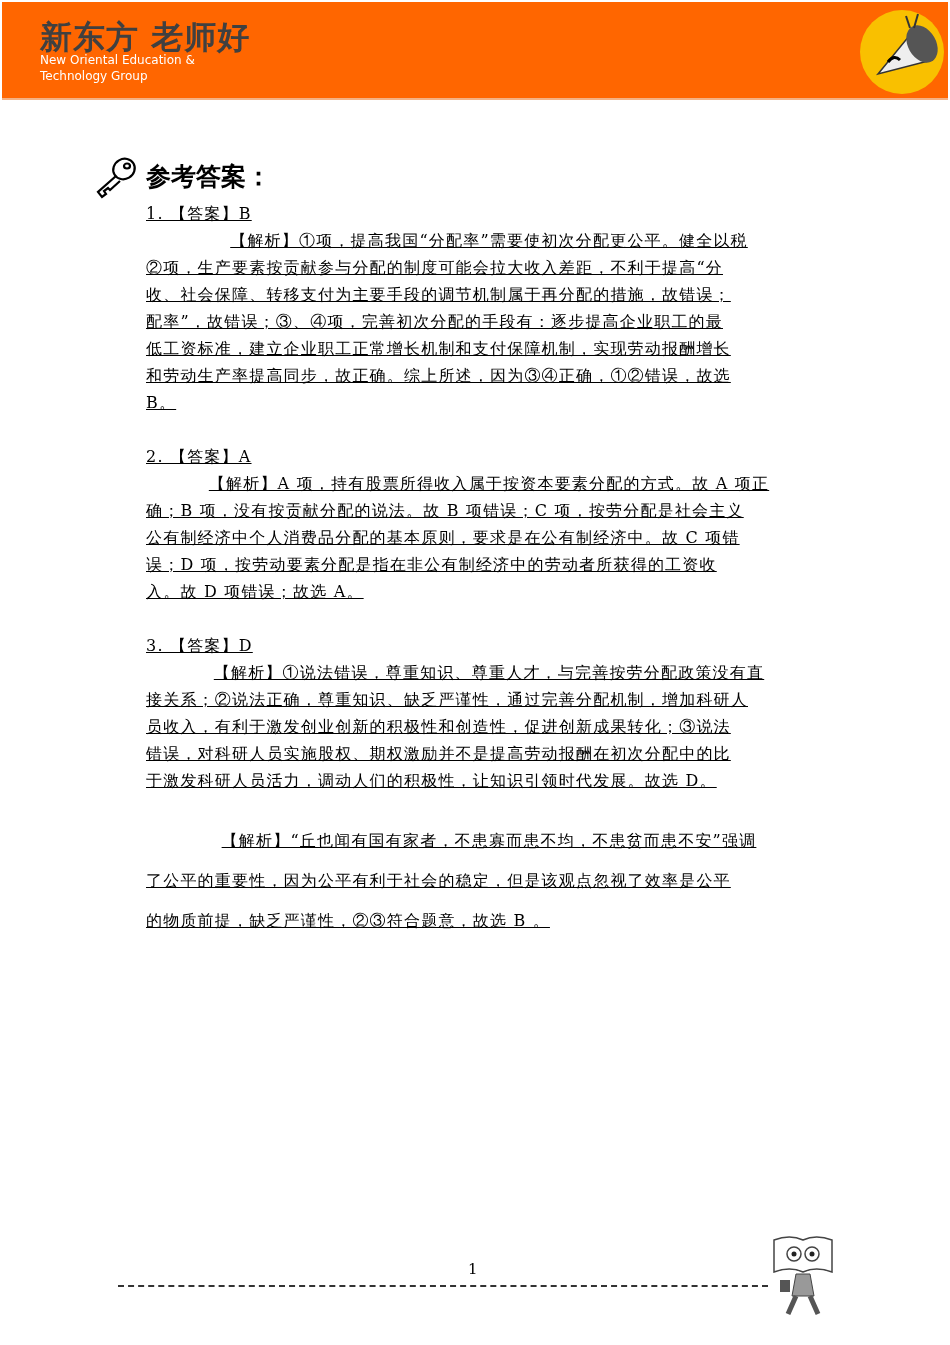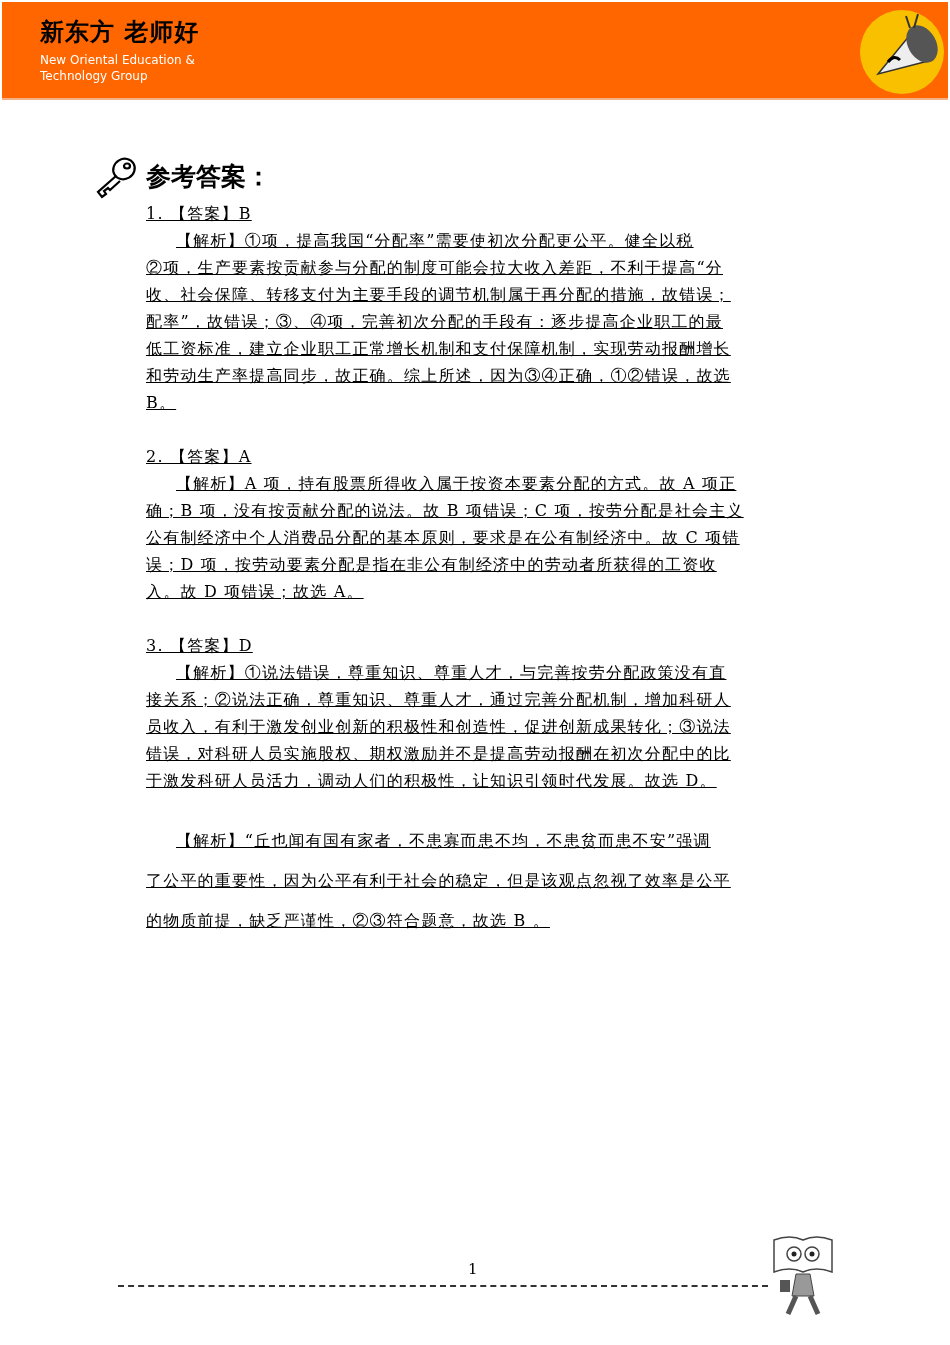--- a/index.html
+++ b/index.html
@@ -1,32 +1,32 @@
 <!DOCTYPE html>
 <html><head>
   <meta charset="utf-8">
   <style>
     html, body { margin:0; padding:0; background:#fff; }
     body { width:950px; height:1345px; position:relative; overflow:hidden;
            font-family:"DejaVu Serif","Liberation Serif",serif; color:#000; }
     .header { position:absolute; left:2px; top:2px; width:946px; height:96px;
               background:#ff6600; border-bottom:2px solid #f4b183; }
-    .brand-cn { position:absolute; left:38px; top:14px; color:#000000;
+    .brand-cn { position:absolute; left:38px; top:14px; color:#404040;
                 font-family:"DejaVu Sans","Liberation Sans",sans-serif;
-                font-size:24px; font-weight:bold; letter-spacing:1px; }
+                font-size:32px; font-weight:bold; letter-spacing:1px; }
     .brand-en { position:absolute; left:38px; top:50px; color:#fff;
                 font-family:"DejaVu Sans","Liberation Sans",sans-serif;
                 font-size:12px; line-height:16px; }
     .logo { position:absolute; left:856px; top:6px; width:88px; height:88px; }
     .title-wrap { position:absolute; left:94px; top:156px; height:44px; }
     .key-icon { position:absolute; left:0; top:0; width:44px; height:44px; }
     .title { position:absolute; left:52px; top:4px; font-size:25px; font-weight:bold; white-space:nowrap; }
     .content { position:absolute; left:146px; top:200px; width:656px; font-size:16px; }
     .line { height:27px; line-height:27px; white-space:nowrap; letter-spacing:1.2px;text-decoration:underline; }
-    .indent { padding-left:30px; }
+    .indent { padding-left:30px;text-align:center; }
     .gap { height:27px; }
     .wide .line { height:40px; line-height:40px; }
     .pagenum { position:absolute; left:468px; top:1260px; font-size:15px; }
     .dashline { position:absolute; left:118px; top:1285px; width:650px; border-top:2px dashed #333; }
     .mascot { position:absolute; left:770px; top:1234px; width:66px; height:84px; }
   </style>
 </head>
 <body>
 
 <div class="header">
@@ -73,21 +73,21 @@
     <div class="line indent">【解析】A 项，持有股票所得收入属于按资本要素分配的方式。故 A 项正</div>
     <div class="line">确；B 项，没有按贡献分配的说法。故 B 项错误；C 项，按劳分配是社会主义</div>
     <div class="line">公有制经济中个人消费品分配的基本原则，要求是在公有制经济中。故 C 项错</div>
     <div class="line">误；D 项，按劳动要素分配是指在非公有制经济中的劳动者所获得的工资收</div>
     <div class="line">入。故 D 项错误；故选 A。</div>
   </div>
   <div class="gap"></div>
   <div>
     <div class="line">3.  【答案】D</div>
     <div class="line indent">【解析】①说法错误，尊重知识、尊重人才，与完善按劳分配政策没有直</div>
-    <div class="line">接关系；②说法正确，尊重知识、尊重人才，通过完善分配机制，增加科研人</div>
+    <div class="line">接关系；②说法正确，尊重知识、缺乏严谨性，通过完善分配机制，增加科研人</div>
     <div class="line">员收入，有利于激发创业创新的积极性和创造性，促进创新成果转化；③说法</div>
     <div class="line">错误，对科研人员实施股权、期权激励并不是提高劳动报酬在初次分配中的比</div>
     <div class="line">于激发科研人员活力，调动人们的积极性，让知识引领时代发展。故选 D。</div>
   </div>
   <div class="gap"></div>
   <div>
     <div class="wide">
       <div class="line indent">【解析】“丘也闻有国有家者，不患寡而患不均，不患贫而患不安”强调</div>
       <div class="line">了公平的重要性，因为公平有利于社会的稳定，但是该观点忽视了效率是公平</div>
       <div class="line">的物质前提，缺乏严谨性，②③符合题意，故选 B 。</div>

